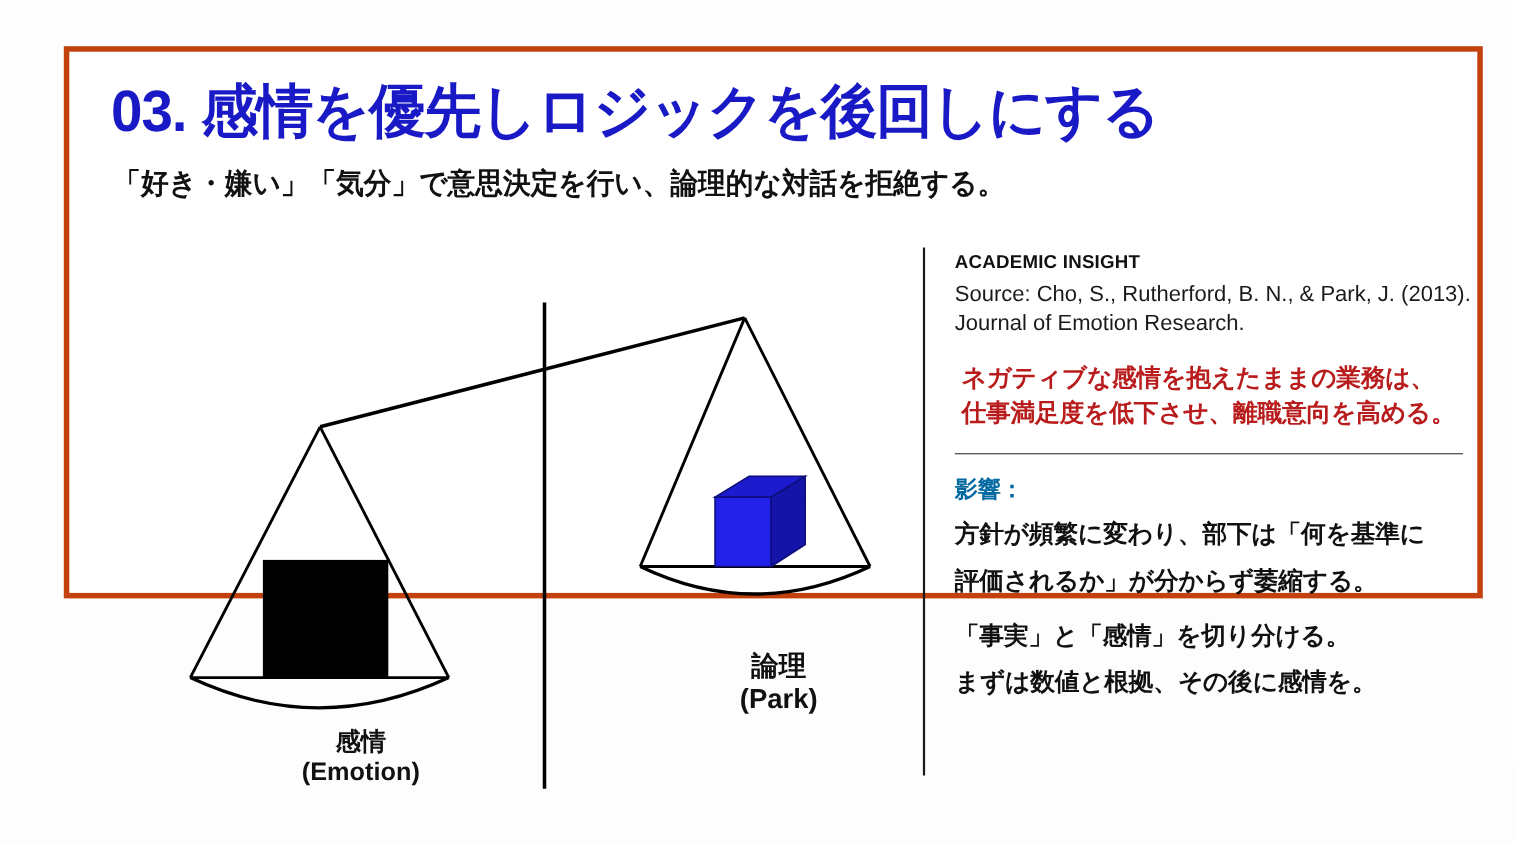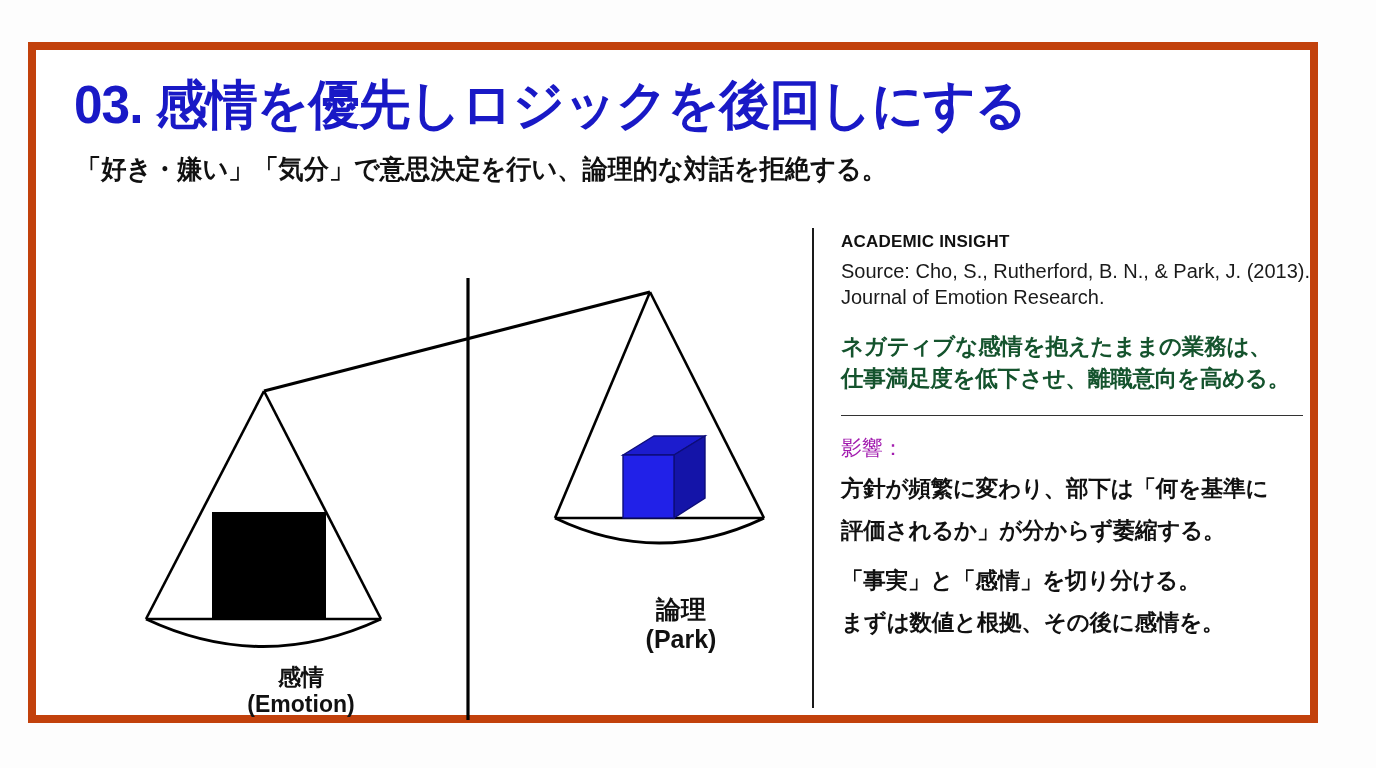--- a/index.html
+++ b/index.html
@@ -17,25 +17,25 @@
   #slide {
     position: absolute;
     left: 0; top: 0;
     width: 1376px;
     height: 768px;
     background: #fdfdfd;
   }
   
   #frame {
     position: absolute;
-    left: 28px;
+    left: 58px;
     top: 42px;
     width: 1290px;
-    height: 681px;
-    border: 8px solid #c2410c;
+    height: 502px;
+    border: 5px solid #c2410c;
     background: #ffffff;
     box-sizing: border-box;
   }
   
   #title {
     position: absolute;
     left: 38px;
     top: 28px;
     font-size: 53px;
     font-weight: bold;
@@ -115,37 +115,38 @@
   }
   .source-line {
     font-size: 20px;
     color: #1a1a1a;
     line-height: 1.32;
     white-space: nowrap;
   }
   .finding-line {
     font-size: 22.5px;
     font-weight: bold;
-    color: #14532d;
+    color: #b91c1c;
     line-height: 1.42;
     white-space: nowrap;
     letter-spacing: -0.2px;
+    margin-left: 6px;
   }
   #finding { margin-top: 20px; }
   #panel-divider {
     margin: 20px 0 0 0;
     width: 462px;
     height: 1.5px;
     background: #333333;
   }
   .block { margin-top: 18px; }
   .block-head {
     font-size: 21px;
-    font-weight: normal;
-    color: #a21caf;
+    font-weight: bold;
+    color: #0369a1;
     margin-bottom: 11px;
     letter-spacing: -0.2px;
   }
   .block-line {
     font-size: 22.5px;
     font-weight: bold;
     color: #111111;
     line-height: 1.42;
     white-space: nowrap;
     letter-spacing: -0.2px;

